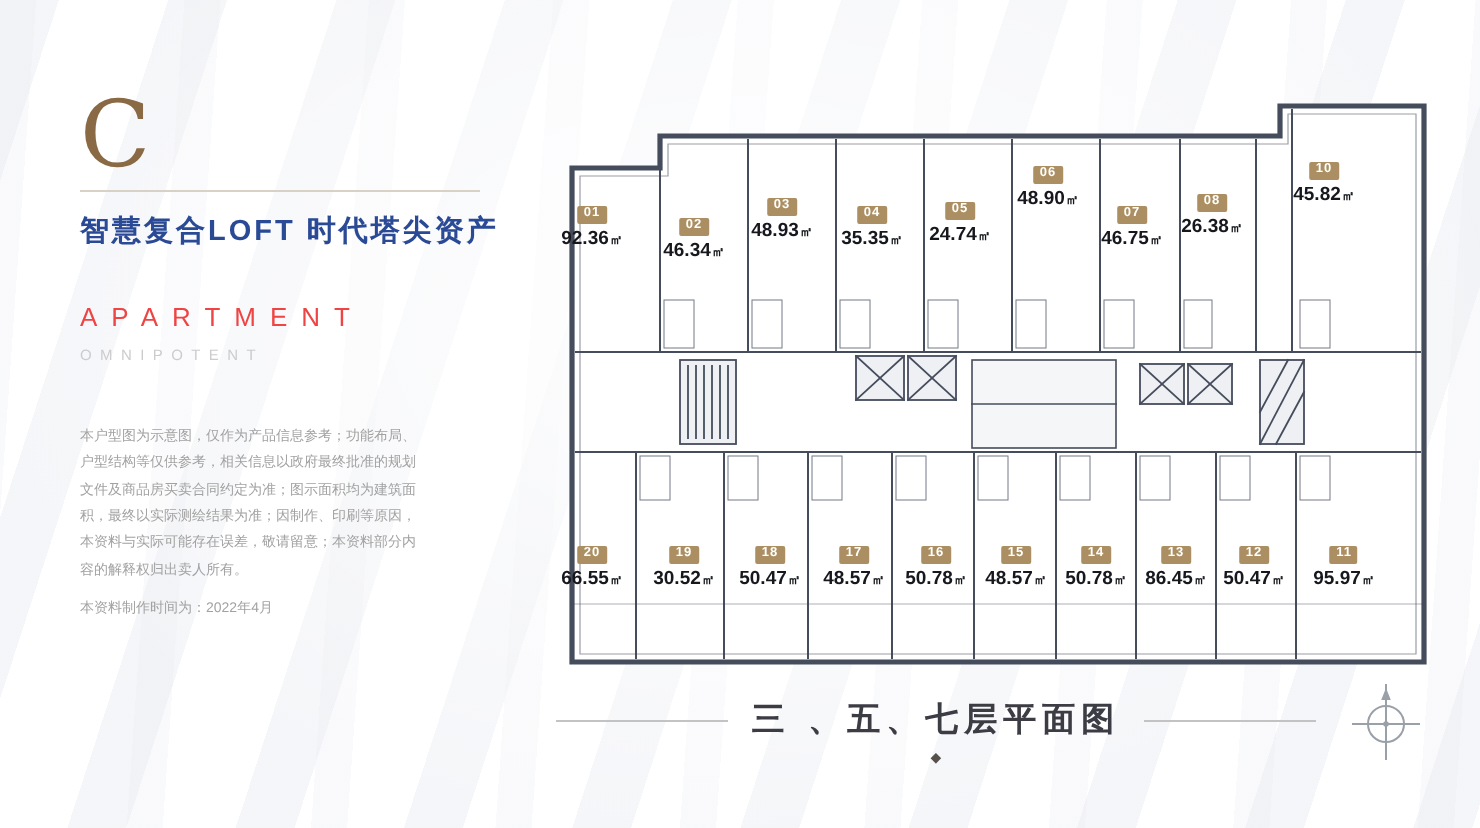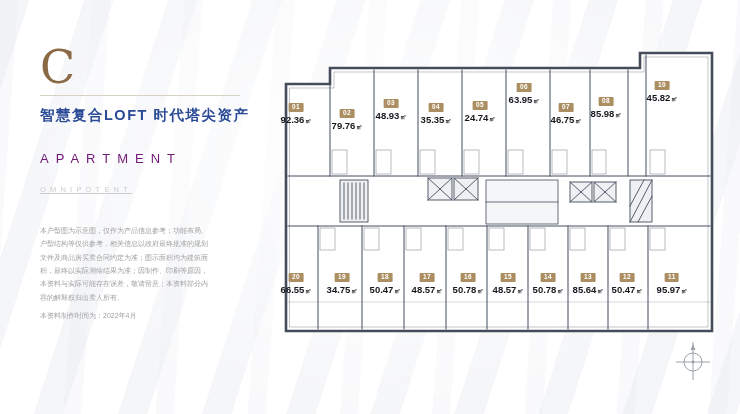--- a/index.html
+++ b/index.html
@@ -16,22 +16,22 @@
       repeating-linear-gradient(94deg, rgba(236,238,243,.32) 0 18px, rgba(255,255,255,0) 18px 92px);
   }
 
   
   .left-panel { position:absolute; left:40px; top:48px; width:218px; }
   .title-row { display:flex; align-items:flex-end; gap:4px; }
   .c-letter { font-family:"DejaVu Serif", serif; font-size:46px; line-height:.85; color:#8a6a45; }
   .block-suffix { font-family:"DejaVu Serif", serif; font-size:19px; color:#3a3a3a; padding-bottom:3px; letter-spacing:1px; }
   .title-rule { margin-top:8px; width:200px; height:1px; background:#d8d2c6; }
   .tagline { margin-top:10px; font-size:14.5px; font-weight:bold; color:#2b4a96; letter-spacing:1.5px; white-space:nowrap; }
-  .brand { margin-top:26px; font-size:13px; letter-spacing:7px; color:#701a75; }
-  .brand-sub { margin-top:19px; font-size:7.5px; letter-spacing:4.2px; color:#cccccc;text-decoration:underline; }
+  .brand { margin-top:26px; font-size:13px; letter-spacing:7px; color:#ef4444; }
+  .brand-sub { margin-top:7px; font-size:7.5px; letter-spacing:4.2px; color:#cccccc; }
   .disclaimer { margin-top:30px; width:210px; font-size:7px; color:#a2a2a2; line-height:1.9; }
   .date-line { margin-top:7px; font-size:7px; color:#a2a2a2; }
 
   
   .plan { position:absolute; left:278px; top:44px; width:440px; height:296px; }
   .plan svg { width:100%; height:100%; display:block; }
   .labels { position:absolute; inset:0; }
   .unit-label { position:absolute; transform:translateX(-50%); text-align:center; line-height:1; }
   .badge {
     display:inline-block; background:#ab8f62; color:#fff;
@@ -184,69 +184,69 @@
 
     <div class="labels" id="topLabels">
 
         <div class="unit-label" style="left: 18px; top: 52px;">
           <span class="badge">01</span>
           <span class="area"><b>92.36</b><i class="sqm">㎡</i></span>
         </div>
 
         <div class="unit-label" style="left: 69px; top: 58px;">
           <span class="badge">02</span>
-          <span class="area"><b>79.76</b><i class="sqm">㎡</i></span>
+          <span class="area"><b>46.34</b><i class="sqm">㎡</i></span>
         </div>
 
         <div class="unit-label" style="left: 113px; top: 48px;">
           <span class="badge">03</span>
           <span class="area"><b>48.93</b><i class="sqm">㎡</i></span>
         </div>
 
         <div class="unit-label" style="left: 158px; top: 52px;">
           <span class="badge">04</span>
           <span class="area"><b>35.35</b><i class="sqm">㎡</i></span>
         </div>
 
         <div class="unit-label" style="left: 202px; top: 50px;">
           <span class="badge">05</span>
           <span class="area"><b>24.74</b><i class="sqm">㎡</i></span>
         </div>
 
         <div class="unit-label" style="left: 246px; top: 32px;">
           <span class="badge">06</span>
-          <span class="area"><b>63.95</b><i class="sqm">㎡</i></span>
+          <span class="area"><b>48.90</b><i class="sqm">㎡</i></span>
         </div>
 
         <div class="unit-label" style="left: 288px; top: 52px;">
           <span class="badge">07</span>
           <span class="area"><b>46.75</b><i class="sqm">㎡</i></span>
         </div>
 
         <div class="unit-label" style="left: 328px; top: 46px;">
           <span class="badge">08</span>
-          <span class="area"><b>85.98</b><i class="sqm">㎡</i></span>
+          <span class="area"><b>26.38</b><i class="sqm">㎡</i></span>
         </div>
 
         <div class="unit-label" style="left: 384px; top: 30px;">
           <span class="badge">10</span>
           <span class="area"><b>45.82</b><i class="sqm">㎡</i></span>
         </div>
       </div>
 
     <div class="labels" id="bottomLabels">
 
         <div class="unit-label" style="left: 18px; top: 222px;">
           <span class="badge">20</span>
           <span class="area"><b>66.55</b><i class="sqm">㎡</i></span>
         </div>
 
         <div class="unit-label" style="left: 64px; top: 222px;">
           <span class="badge">19</span>
-          <span class="area"><b>34.75</b><i class="sqm">㎡</i></span>
+          <span class="area"><b>30.52</b><i class="sqm">㎡</i></span>
         </div>
 
         <div class="unit-label" style="left: 107px; top: 222px;">
           <span class="badge">18</span>
           <span class="area"><b>50.47</b><i class="sqm">㎡</i></span>
         </div>
 
         <div class="unit-label" style="left: 149px; top: 222px;">
           <span class="badge">17</span>
           <span class="area"><b>48.57</b><i class="sqm">㎡</i></span>
@@ -262,35 +262,43 @@
           <span class="area"><b>48.57</b><i class="sqm">㎡</i></span>
         </div>
 
         <div class="unit-label" style="left: 270px; top: 222px;">
           <span class="badge">14</span>
           <span class="area"><b>50.78</b><i class="sqm">㎡</i></span>
         </div>
 
         <div class="unit-label" style="left: 310px; top: 222px;">
           <span class="badge">13</span>
-          <span class="area"><b>85.64</b><i class="sqm">㎡</i></span>
+          <span class="area"><b>86.45</b><i class="sqm">㎡</i></span>
         </div>
 
         <div class="unit-label" style="left: 349px; top: 222px;">
           <span class="badge">12</span>
           <span class="area"><b>50.47</b><i class="sqm">㎡</i></span>
         </div>
 
         <div class="unit-label" style="left: 394px; top: 222px;">
           <span class="badge">11</span>
           <span class="area"><b>95.97</b><i class="sqm">㎡</i></span>
         </div>
       </div>
   </div>
 
+  <div class="caption-block">
+    <div class="cap-row">
+      <span class="cap-line"></span>
+      <span class="cap-text">三 、五、七层平面图</span>
+      <span class="cap-line"></span>
+    </div>
+    <div class="cap-diamond">◆</div>
+  </div>
 
   <svg class="compass" viewBox="0 0 42 46" aria-hidden="true">
     <g stroke="#9aa0a8" stroke-width="1" fill="none">
       <circle cx="21" cy="26" r="9"></circle>
       <line x1="21" y1="6" x2="21" y2="44"></line>
       <line x1="4" y1="26" x2="38" y2="26"></line>
     </g>
     <path d="M21 8 L18.6 14 L23.4 14 Z" fill="#9aa0a8"></path>
     <circle cx="21" cy="26" r="1.4" fill="#9aa0a8"></circle>
   </svg>

